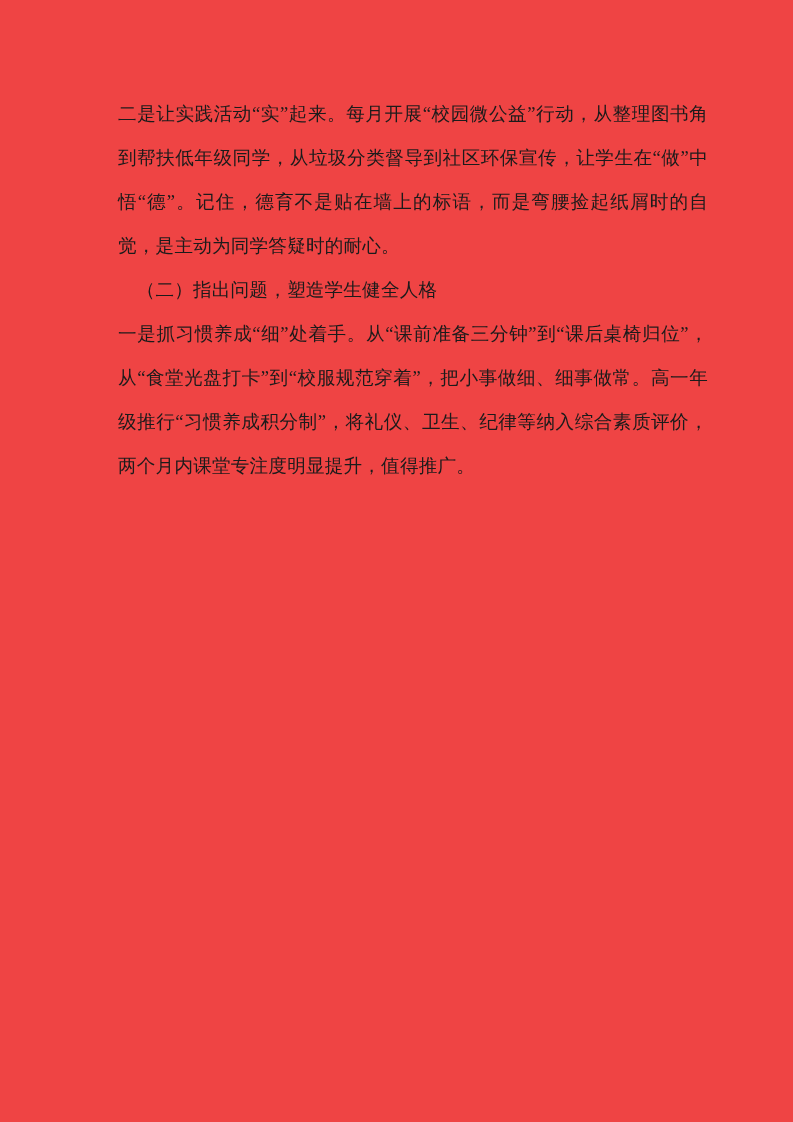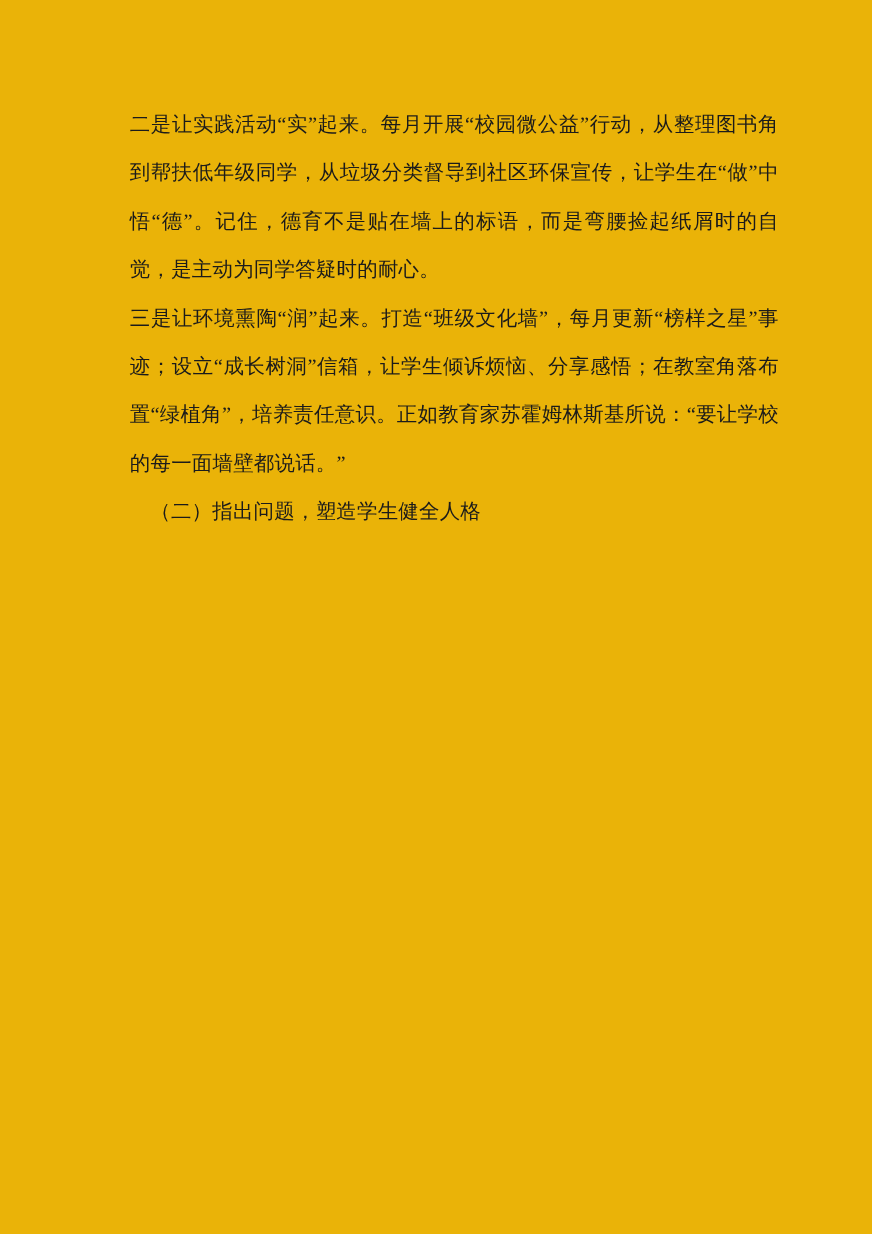--- a/index.html
+++ b/index.html
@@ -12,21 +12,21 @@
     height: 1122px;
     font-family: "Liberation Serif", "DejaVu Serif", serif;
     color: #1b1b1b;
   }
   .page {
     position: relative;
     width: 793px;
     height: 1122px;
     box-sizing: border-box;
     padding: 92px 85px 60px 118px;
-    background: #eab308;
+    background: #ef4444;
   }
   .doc-body {
     font-size: 18.6px;
     line-height: 44px;
     text-align: justify;
     text-justify: inter-ideograph;
     letter-spacing: 0.2px;
   }
   .para {
     margin: 0;
@@ -40,16 +40,16 @@
     font-size: 18.6px;
     line-height: 44px;
   }
 </style>
 </head>
 <body>
 
 <div class="page">
   <div class="doc-body">
     <p class="para">二是让实践活动“实”起来。每月开展“校园微公益”行动，从整理图书角到帮扶低年级同学，从垃圾分类督导到社区环保宣传，让学生在“做”中悟“德”。记住，德育不是贴在墙上的标语，而是弯腰捡起纸屑时的自觉，是主动为同学答疑时的耐心。</p>
-    <p class="para">三是让环境熏陶“润”起来。打造“班级文化墙”，每月更新“榜样之星”事迹；设立“成长树洞”信箱，让学生倾诉烦恼、分享感悟；在教室角落布置“绿植角”，培养责任意识。正如教育家苏霍姆林斯基所说：“要让学校的每一面墙壁都说话。”</p>
     <p class="heading">（二）指出问题，塑造学生健全人格</p>
+    <p class="para">一是抓习惯养成“细”处着手。从“课前准备三分钟”到“课后桌椅归位”，从“食堂光盘打卡”到“校服规范穿着”，把小事做细、细事做常。高一年级推行“习惯养成积分制”，将礼仪、卫生、纪律等纳入综合素质评价，两个月内课堂专注度明显提升，值得推广。</p>
   </div>
 </div>
 
 </body></html>

